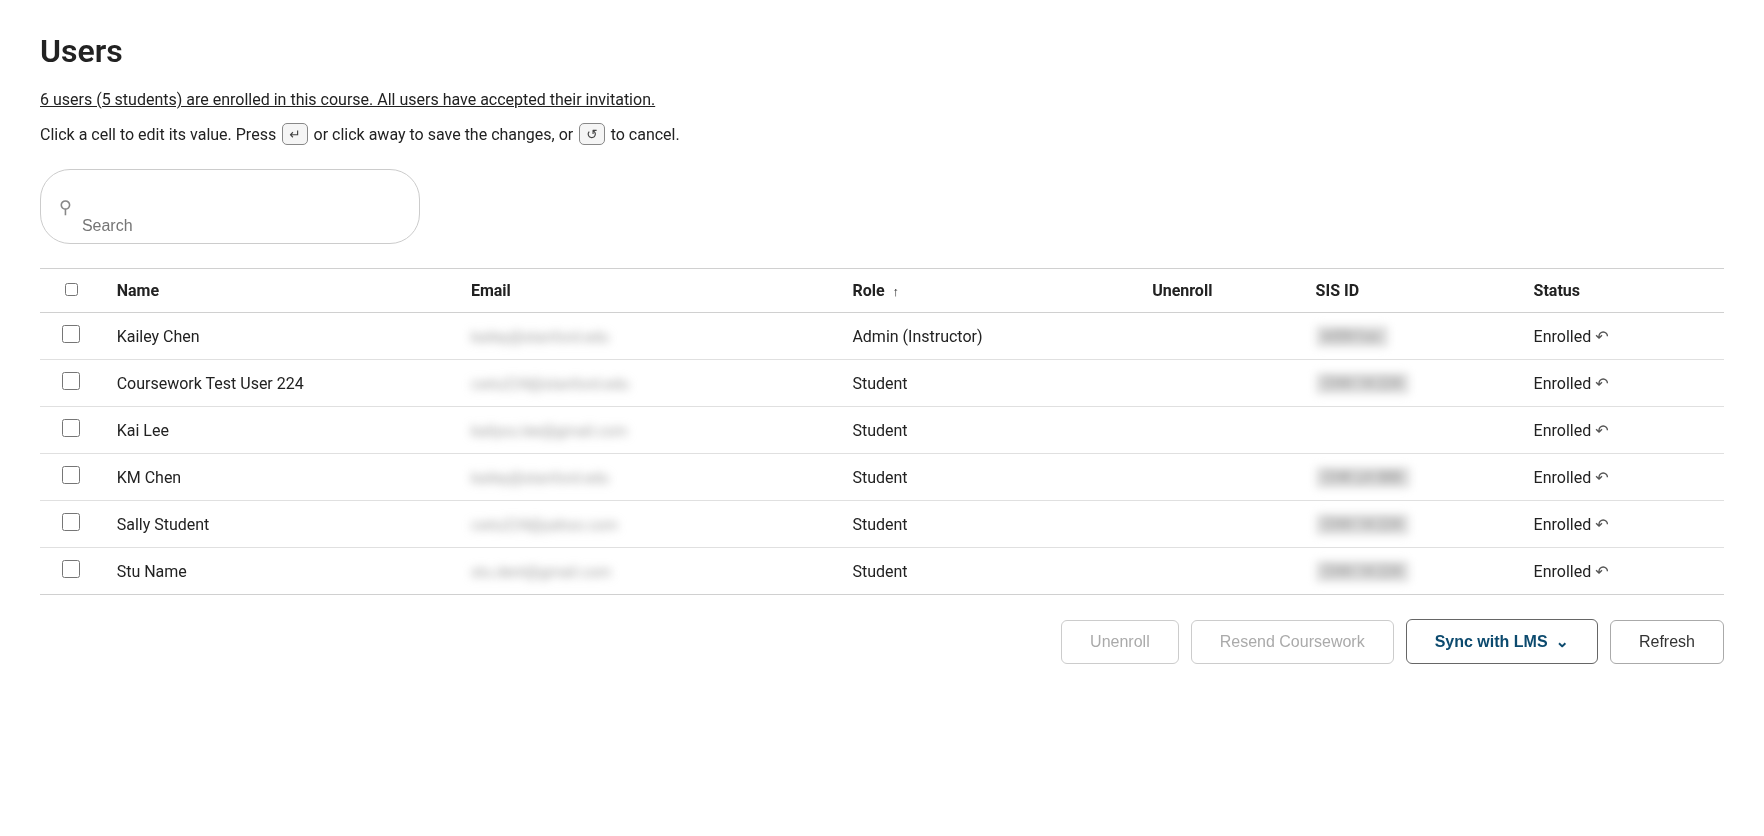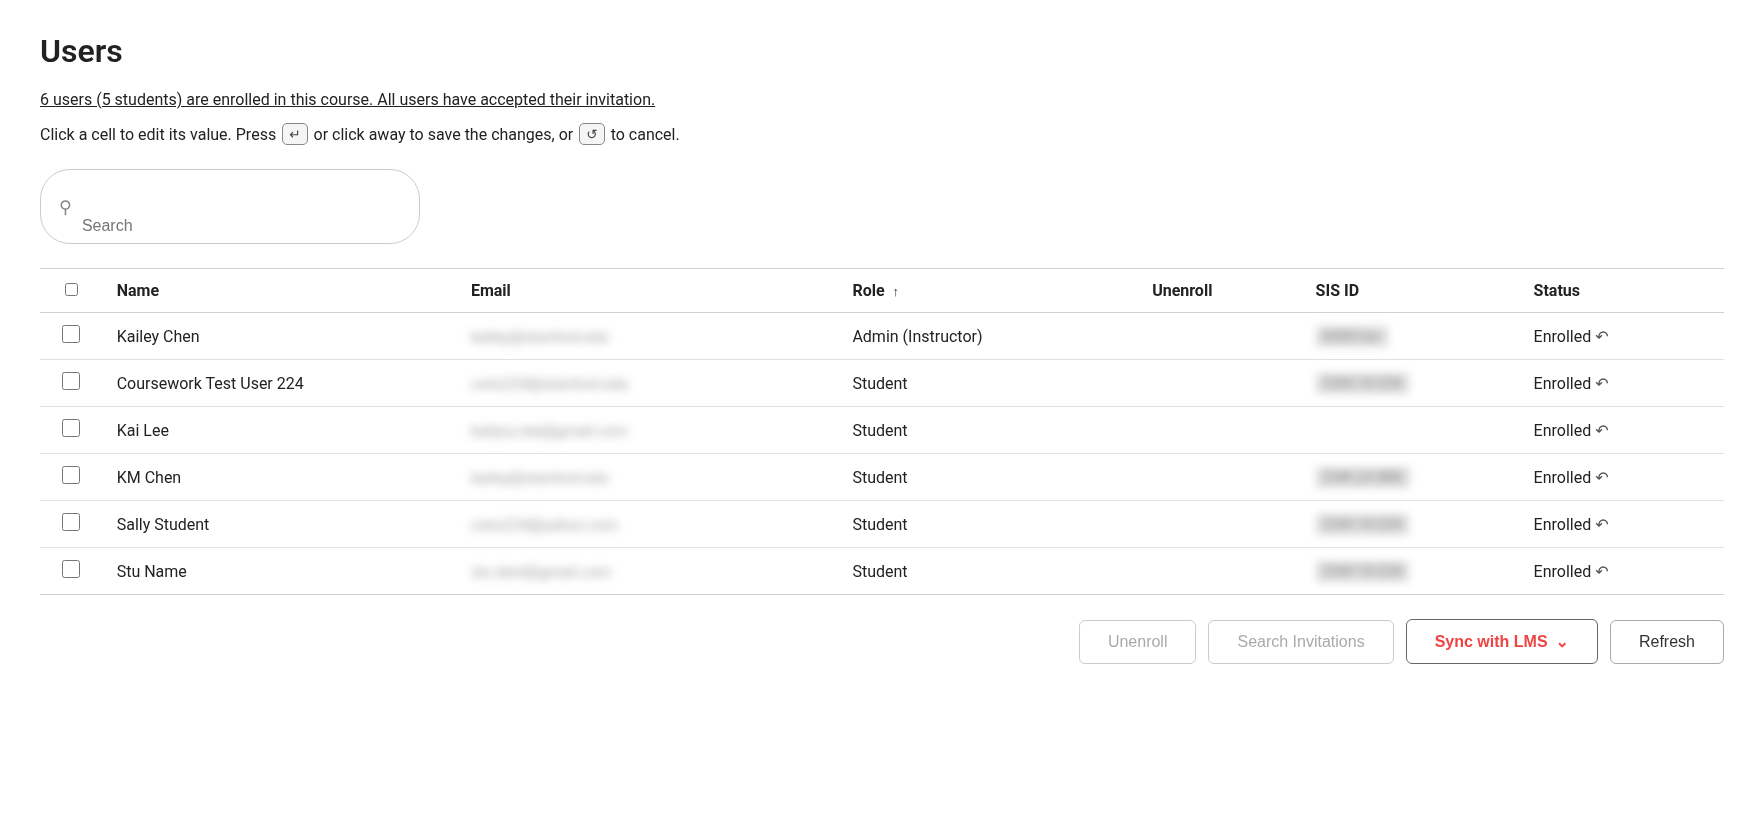--- a/index.html
+++ b/index.html
@@ -175,21 +175,21 @@
 
     .btn-outline {
       background: #fff;
       border: 1.5px solid #aaa;
       color: #333;
     }
 
     .btn-sync {
       background: #fff;
       border: 1.5px solid #666;
-      color: #ef4444;
+      color: #0c4a6e;
       display: flex;
       align-items: center;
       gap: 8px;
       font-weight: 600;
     }
 
     .role-sort-icon {
       font-size: 0.8rem;
       margin-left: 4px;
     }
@@ -318,19 +318,19 @@
             <span>Enrolled</span> 
             <span style="font-size:1rem; color:#555;">↶</span>
           </div>
         </td>
       </tr>
     </tbody>
 </table>
 
 <div class="footer-buttons">
   <button class="btn btn-disabled">Unenroll</button>
-  <button class="btn btn-disabled">Search Invitations</button>
+  <button class="btn btn-disabled">Resend Coursework</button>
   <button class="btn btn-sync">
     <span>Sync with LMS</span>
     <span>⌄</span>
   </button>
   <button class="btn btn-outline">Refresh</button>
 </div>
 
 </body></html>

